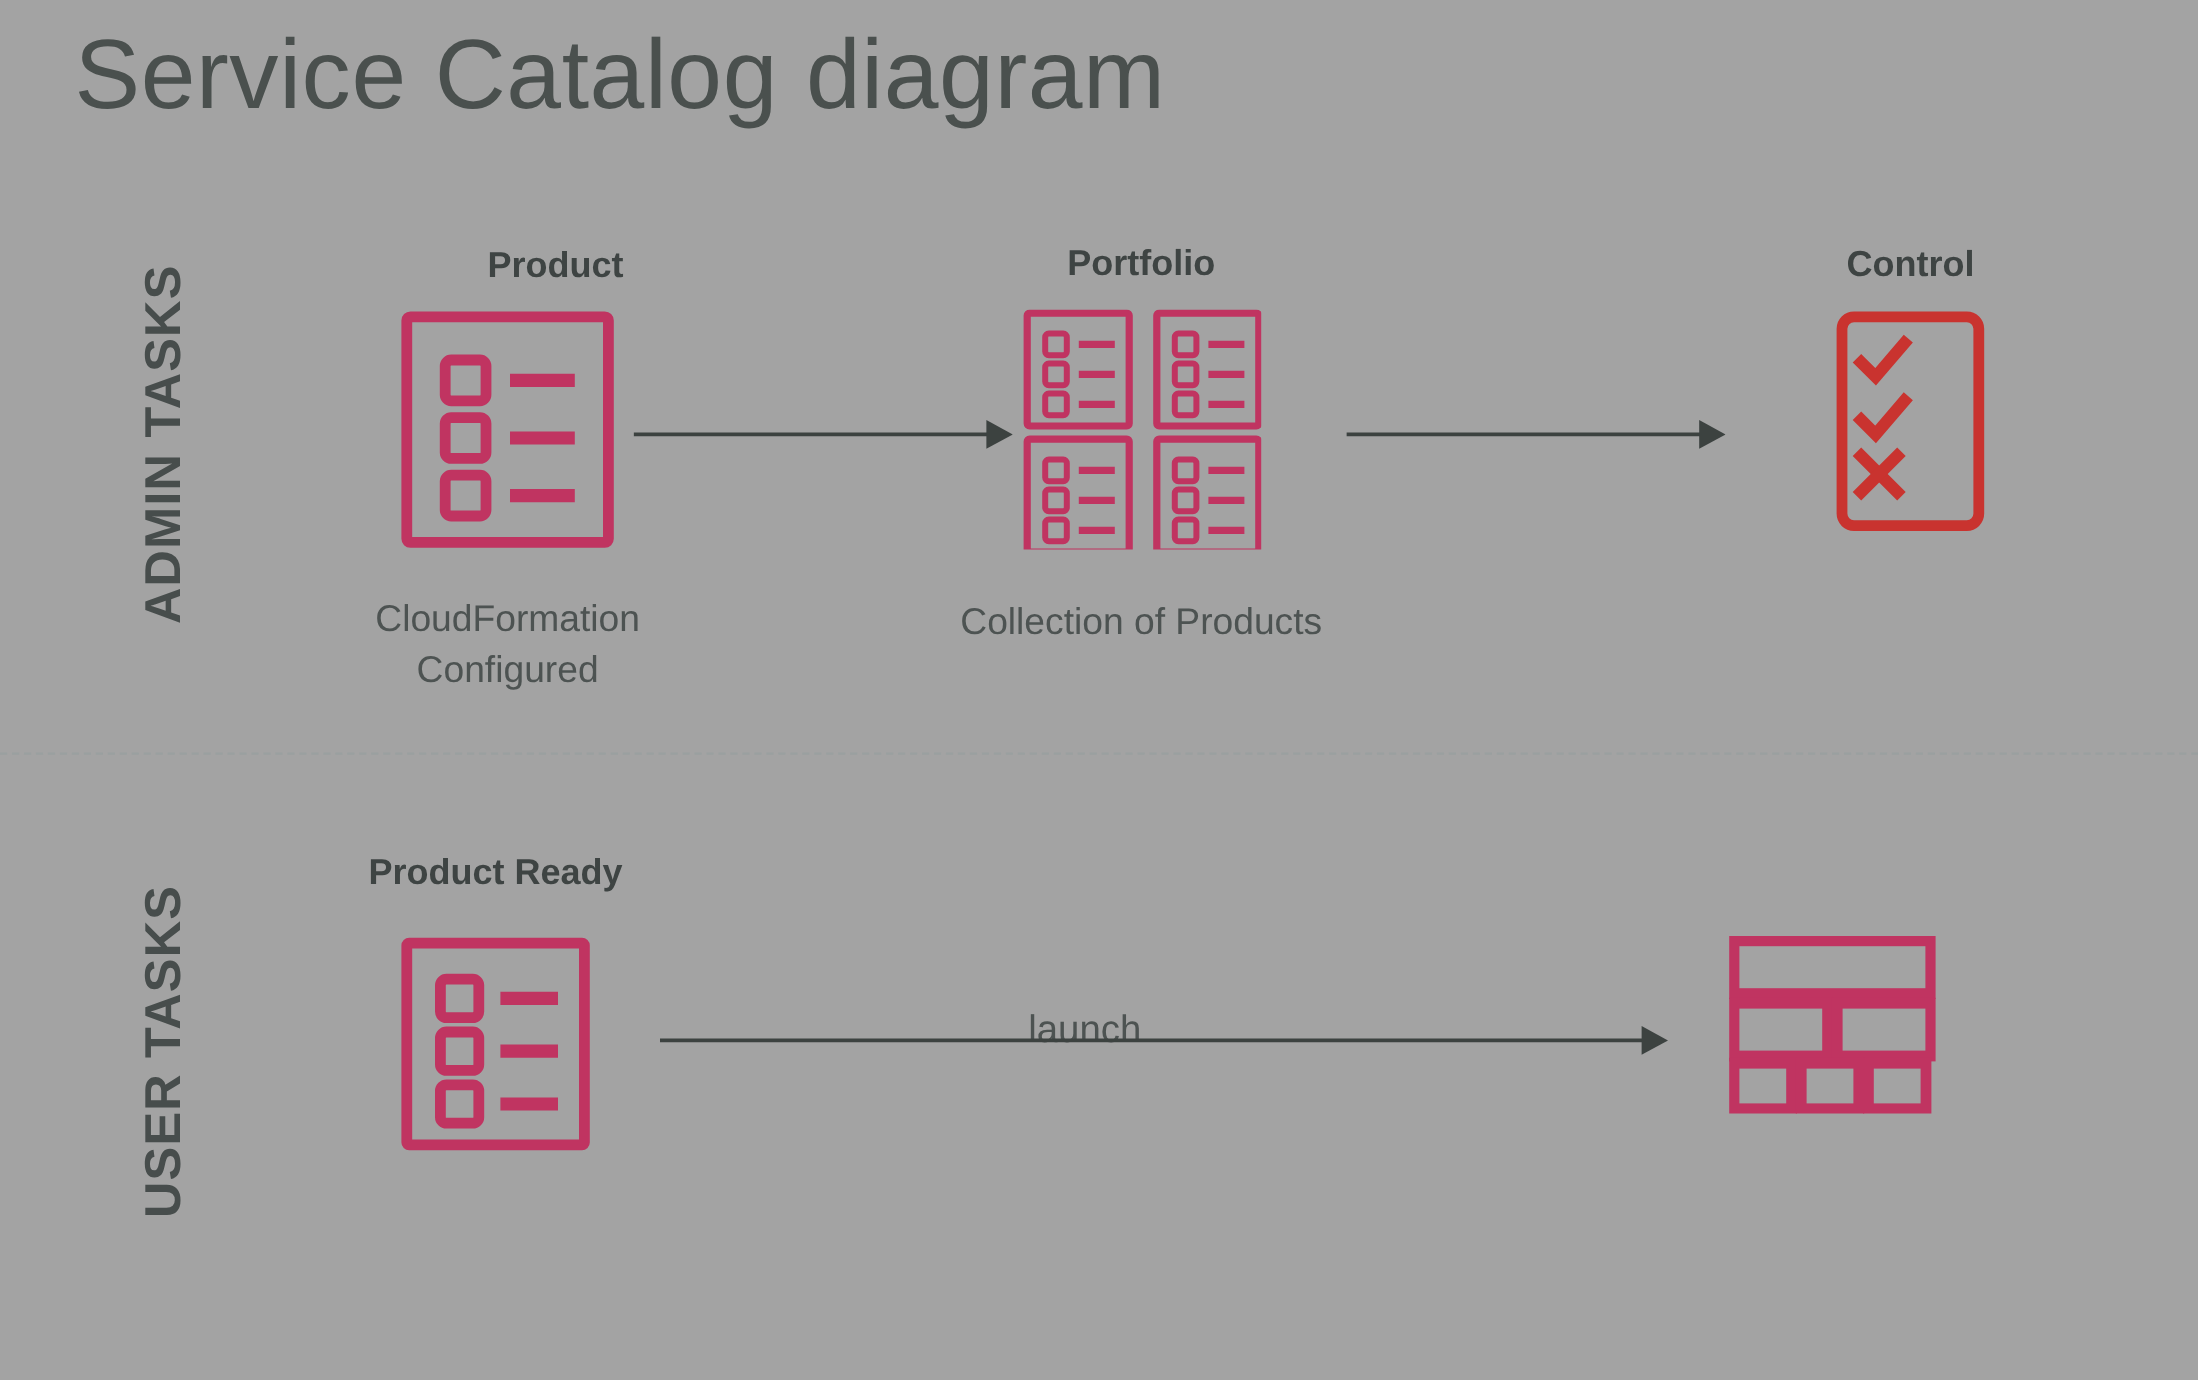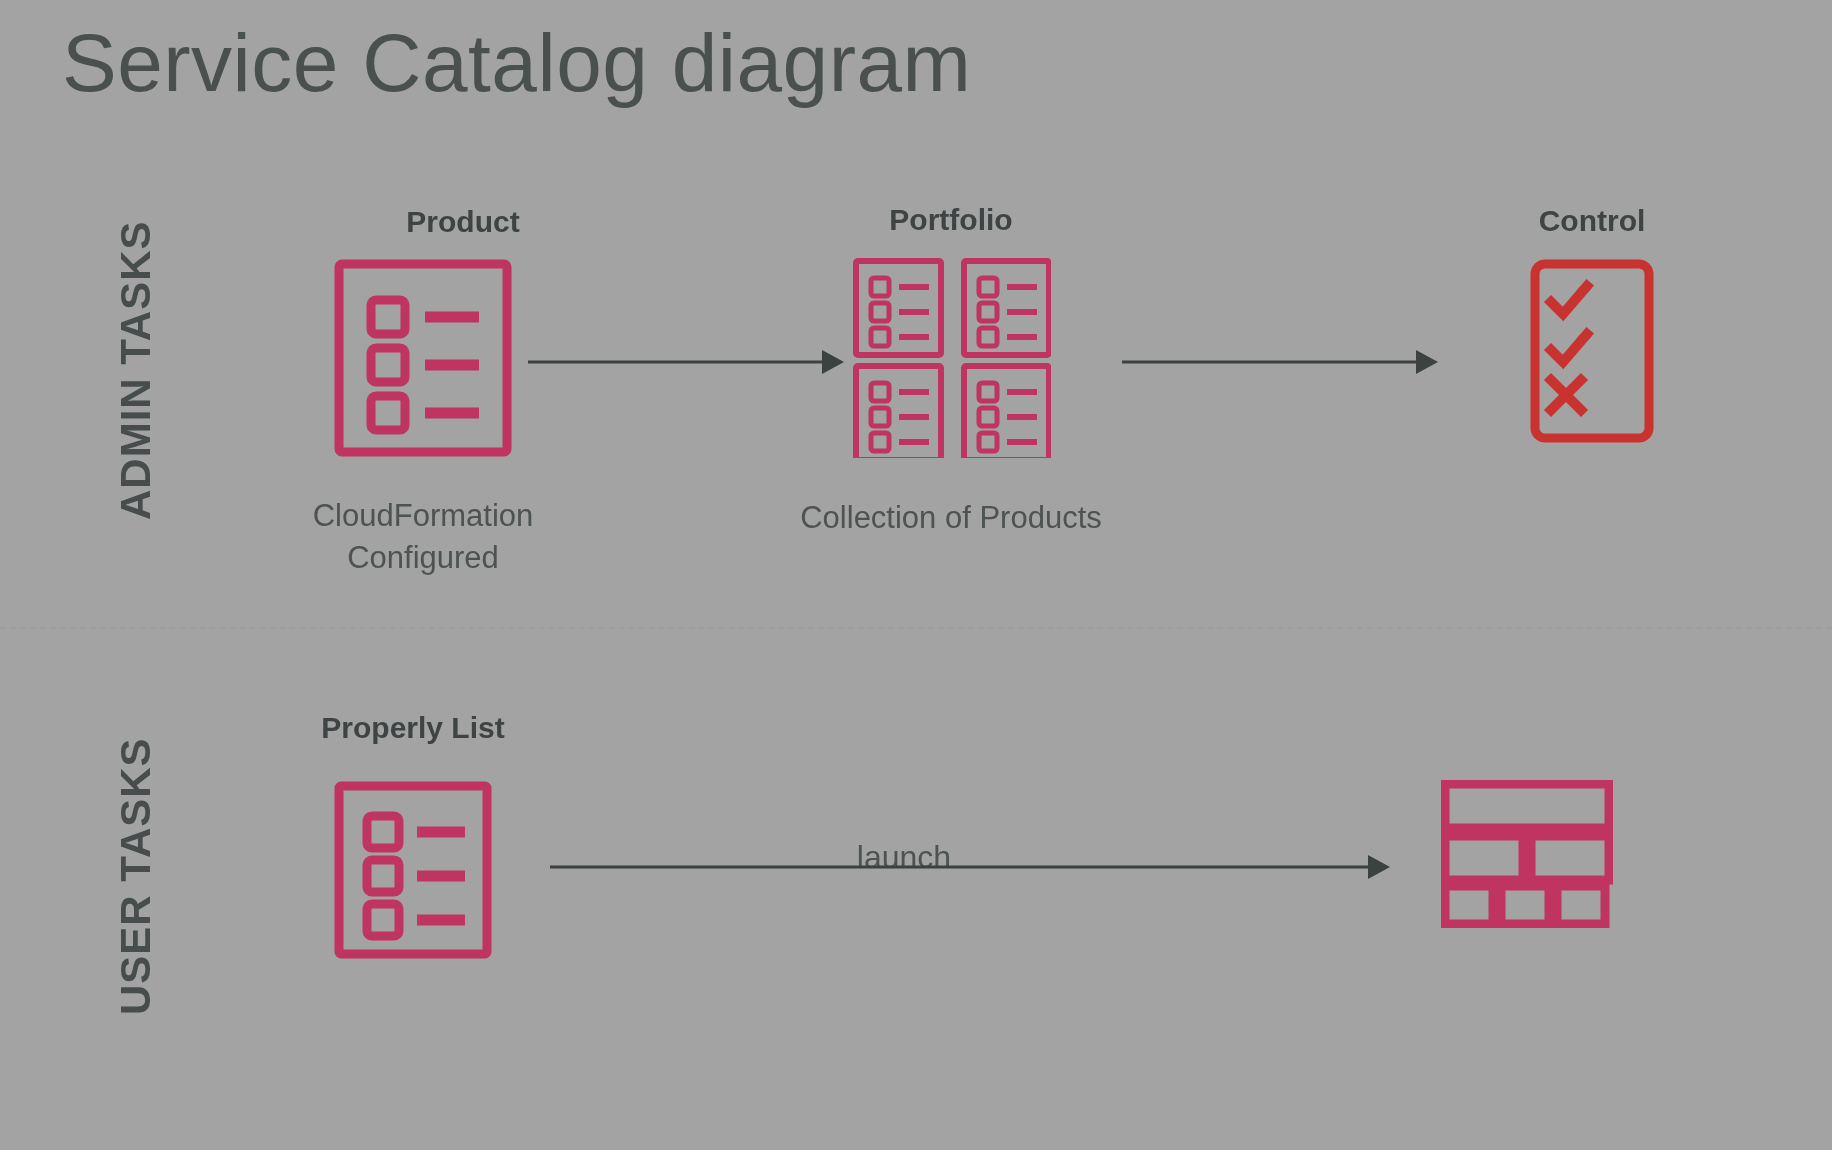--- a/index.html
+++ b/index.html
@@ -223,21 +223,21 @@
       <polyline points="22,44 34,56 58,28" fill="none" stroke="#c9332f" stroke-width="10" stroke-linecap="square" stroke-linejoin="miter"></polyline>
 
       <polyline points="22,92 34,104 58,76" fill="none" stroke="#c9332f" stroke-width="10" stroke-linecap="square" stroke-linejoin="miter"></polyline>
 
       <line x1="22" y1="122" x2="52" y2="152" stroke="#c9332f" stroke-width="10" stroke-linecap="square"></line>
       <line x1="52" y1="122" x2="22" y2="152" stroke="#c9332f" stroke-width="10" stroke-linecap="square"></line>
     </svg>
   </div>
 
 
-  <div class="node-title" id="title-productlist">Properly List</div>
+  <div class="node-title" id="title-productlist">Product Ready</div>
 
   <div class="icon-box" id="icon-productlist">
     <svg width="160" height="180" viewBox="0 0 160 180" aria-hidden="true">
       <rect x="6" y="6" width="148" height="168" rx="2" ry="2" fill="none" stroke="#c03461" stroke-width="9"></rect>
       <rect x="34" y="36" width="32" height="32" rx="5" ry="5" fill="none" stroke="#c03461" stroke-width="9"></rect>
       <line x1="84" y1="52" x2="132" y2="52" stroke="#c03461" stroke-width="11"></line>
       <rect x="34" y="80" width="32" height="32" rx="5" ry="5" fill="none" stroke="#c03461" stroke-width="9"></rect>
       <line x1="84" y1="96" x2="132" y2="96" stroke="#c03461" stroke-width="11"></line>
       <rect x="34" y="124" width="32" height="32" rx="5" ry="5" fill="none" stroke="#c03461" stroke-width="9"></rect>
       <line x1="84" y1="140" x2="132" y2="140" stroke="#c03461" stroke-width="11"></line>

